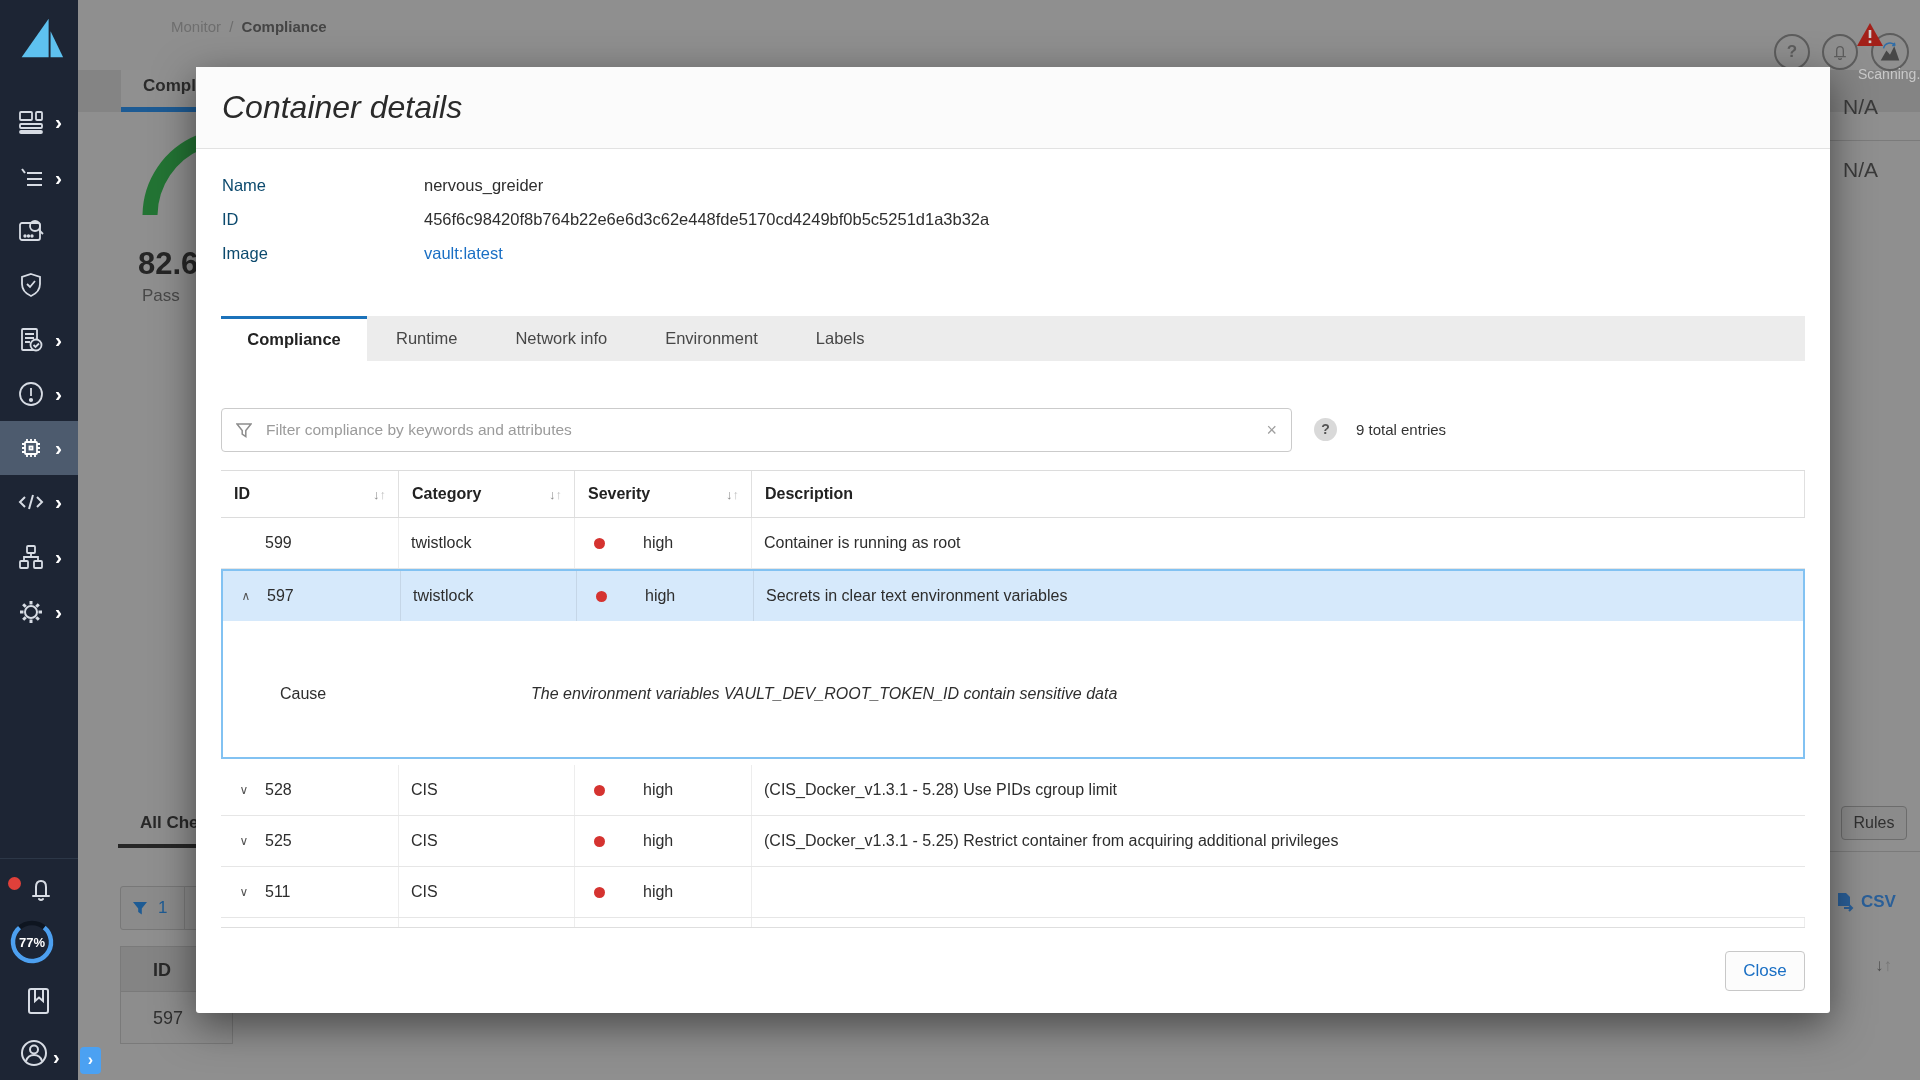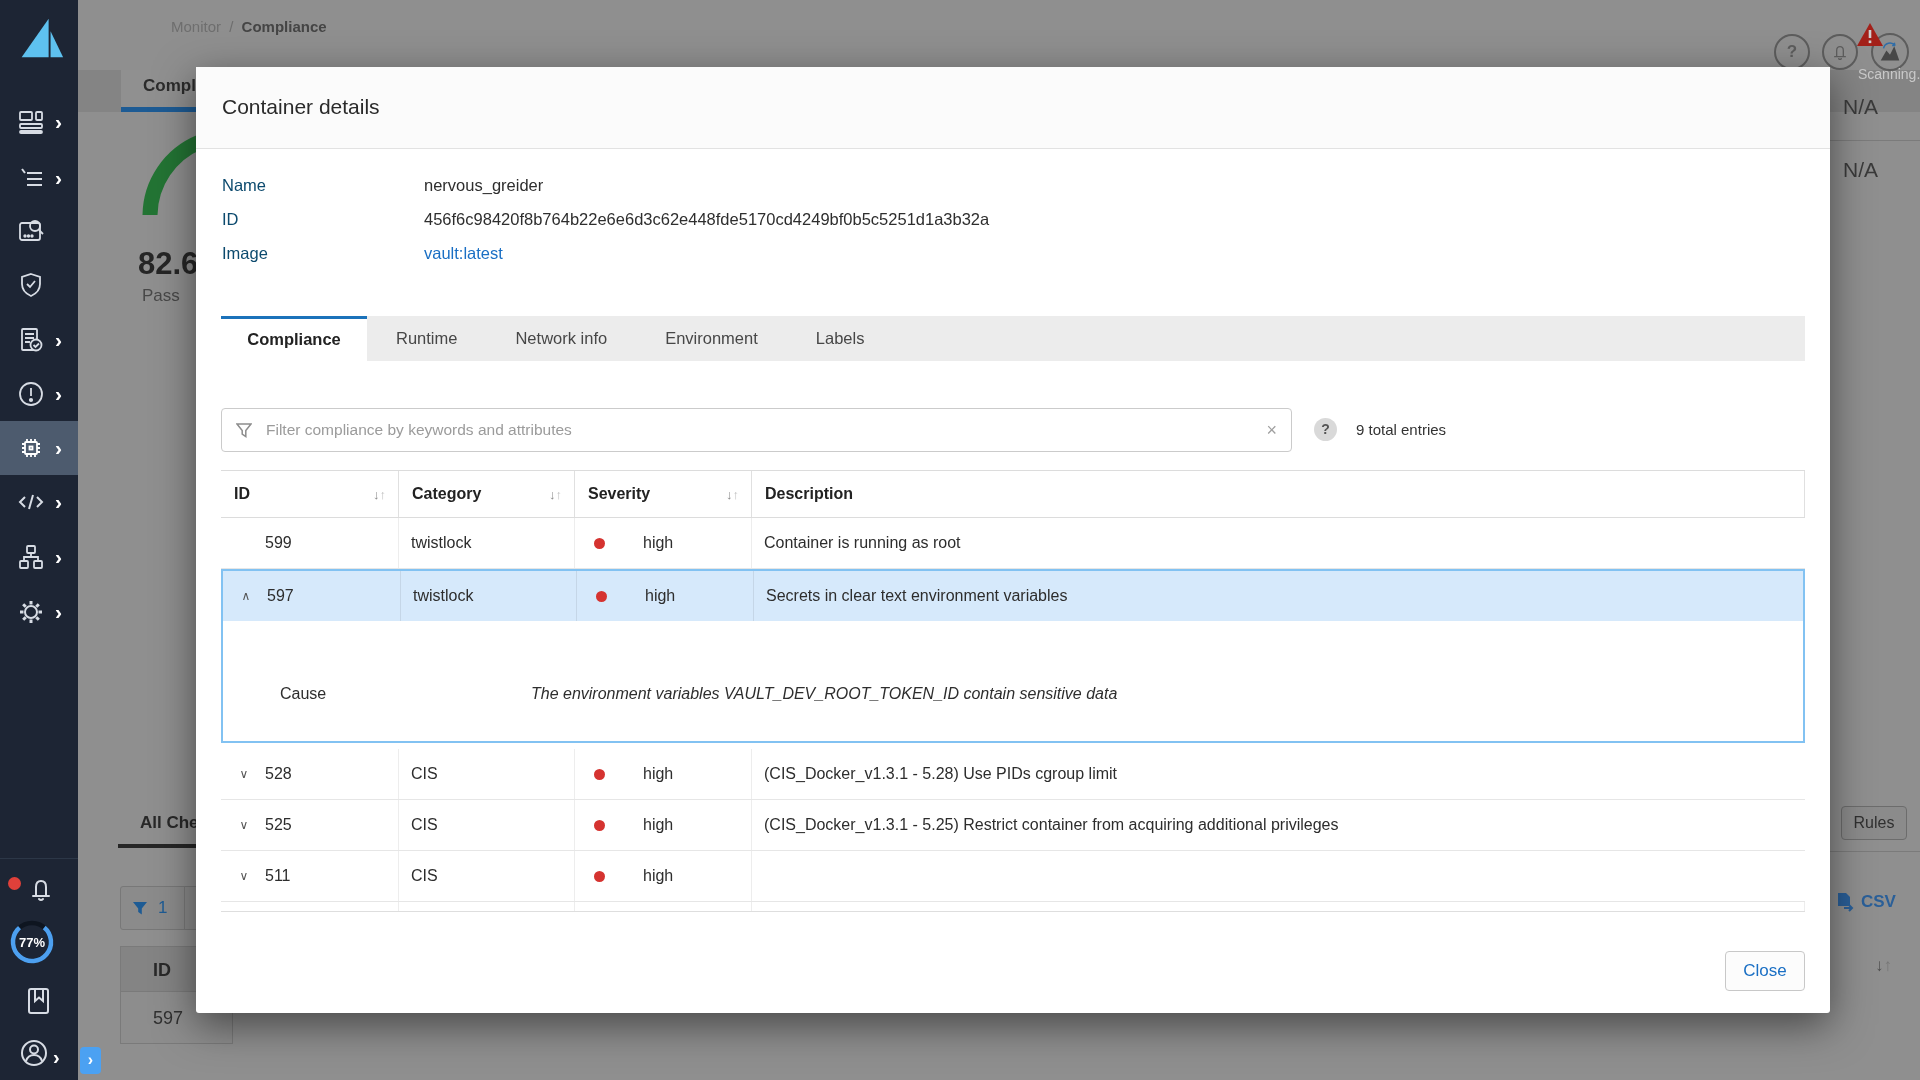--- a/index.html
+++ b/index.html
@@ -58,21 +58,21 @@
   .side-div{left:0;top:858px;width:78px;height:1px;background:#2c3747;}
   .reddot{left:8px;top:877px;width:13px;height:13px;border-radius:50%;background:#e0403a;}
   .pct-text{fill:#ffffff;font-size:13px;font-weight:bold;font-family:"Liberation Sans",sans-serif;}
   .expand-btn{left:80px;top:1047px;width:21px;height:27px;background:#4ba1f2;border-radius:4px;z-index:60;
               color:#fff;font-size:16px;font-weight:bold;text-align:center;line-height:26px;}
 
   
   .modal{left:196px;top:67px;width:1634px;height:946px;background:#fff;border-radius:3px;z-index:50;
          box-shadow:0 12px 40px rgba(0,0,0,.5);}
   .m-header{position:absolute;left:0;top:0;right:0;height:81px;background:#fbfbfb;border-bottom:1px solid #e2e2e2;}
-  .m-title{position:absolute;left:26px;top:0;font-size:21px;color:#2a2a2a;line-height:80px;}
+  .m-title{position:absolute;left:26px;top:0;font-size:32px;color:#2a2a2a;line-height:80px;font-style:italic;}
   .f-label{left:26px;font-size:16.5px;color:#0c4a6e;}
   .f-value{left:228px;font-size:16.5px;color:#2e2e2e;}
   .link{color:#1a6fc4;cursor:pointer;}
   .m-tabs{left:25px;top:249px;width:1584px;height:45px;background:#ececec;display:flex;}
   .m-tab{height:45px;line-height:45px;padding:0 29px;font-size:16.5px;color:#474747;box-sizing:border-box;}
   .m-tab.active{width:146px;padding:0;text-align:center;background:#fff;border-top:3px solid #1b72ba;
                 line-height:40px;font-weight:bold;color:#222;}
   .m-filter{left:25px;top:341px;width:1071px;height:44px;border:1px solid #cbcbcb;border-radius:4px;
             background:#fff;box-sizing:border-box;display:flex;align-items:center;}
   .m-filter input{border:none;outline:none;flex:1;margin-left:12px;font-size:15.5px;color:#444;
@@ -96,21 +96,21 @@
   .sort{margin-left:auto;padding-right:12px;font-size:13px;font-weight:normal;}
   .sort .sd{color:#8a8a8a}.sort .su{color:#bdbdbd}
   .caret{position:absolute;left:14px;top:50%;transform:translateY(-50%);font-size:12px;color:#555;width:18px;text-align:center;}
   .idv{margin-left:44px;font-size:16px;}
   .dot{width:11px;height:11px;border-radius:50%;background:#d53330;margin-left:19px;}
   .sevlbl{margin-left:38px;font-size:16px;}
   .selgroup{border:2px solid #82c2f2;margin-bottom:6px;}
   .selgroup .trow{background:#d6e9fb;border-bottom:none;}
   .selgroup .c{border-right:1px solid rgba(0,0,0,0.08);}
   .selgroup .cdesc{border-right:none;}
-  .causebox{position:relative;height:120px;background:#fff;}
+  .causebox{position:relative;height:136px;background:#fff;}
   .causelabel{position:absolute;left:57px;top:64px;font-size:16px;color:#2e2e2e;}
   .causetext{position:absolute;left:308px;top:64px;font-size:16px;color:#2e2e2e;font-style:italic;}
   .prow{height:9px;border-bottom:1px solid #dedede;}
   .prow .c{border-right:1px solid #ededed;height:9px;}
   .close-btn{position:absolute;right:25px;bottom:22px;width:80px;height:40px;background:#fcfcfc;
              border:1px solid #c8c8c8;border-radius:4px;color:#1a6fc4;font-size:17px;text-align:center;line-height:38px;box-sizing:border-box;}
 </style>
 </head>
 <body>
 

